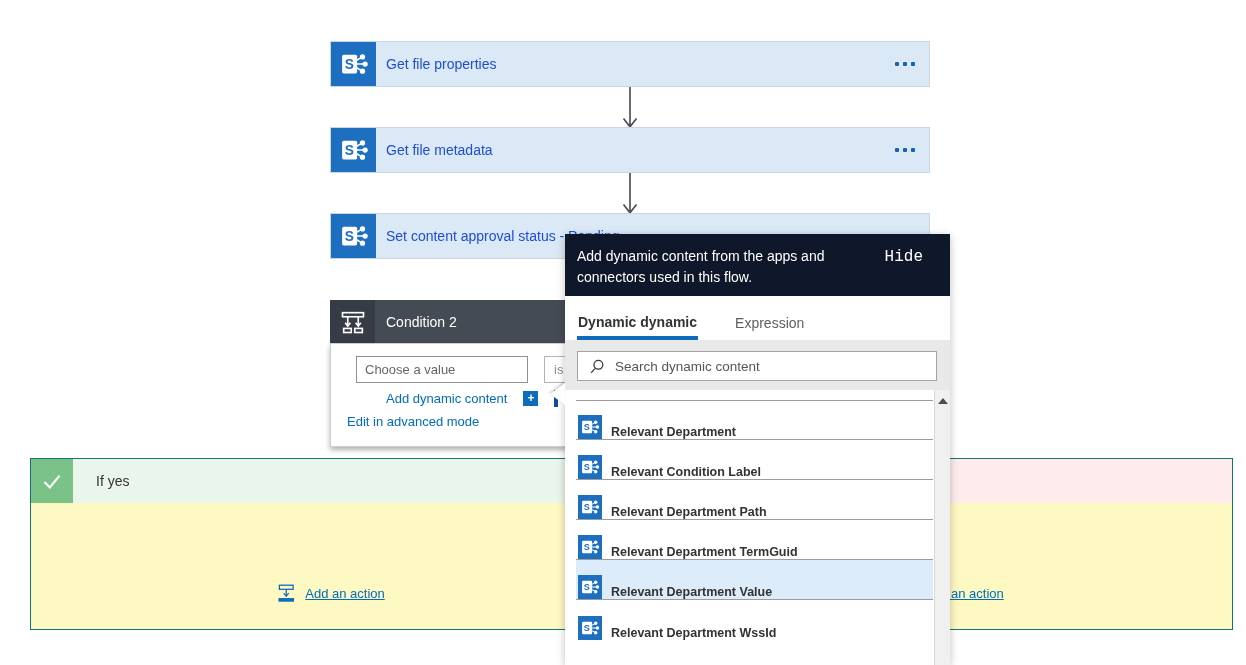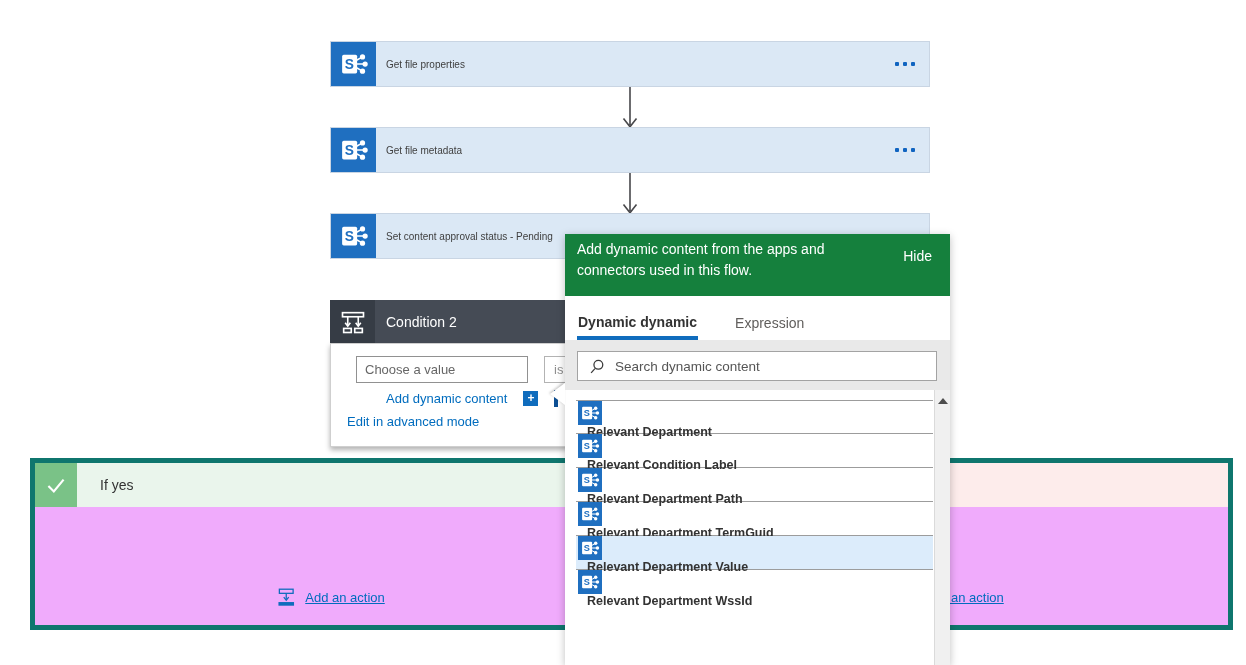--- a/index.html
+++ b/index.html
@@ -5,21 +5,21 @@
   * { box-sizing: border-box; margin: 0; padding: 0; }
   html,body { background:#fff; }
   body { font-family:"Liberation Sans", sans-serif; }
   .stage { position:relative; width:1246px; height:665px; overflow:hidden; background:#fff; }
 
   
   .sp-card { position:absolute; width:600px; height:46px; background:#dbe8f5;
              border:1px solid #c9d5e3; display:flex; align-items:center; z-index:1; cursor:pointer; }
   .sp-card .icon-sq { position:absolute; left:0; top:0; width:45px; height:44px;
              background:#1f6fc0; display:flex; align-items:center; justify-content:center; }
-  .sp-card .title { margin-left:55px; font-size:10px; color:#404040; }
+  .sp-card .title { margin-left:55px; font-size:14px; color:#1d4ed8; }
   .dots { position:absolute; right:14px; top:50%; transform:translateY(-50%);
           display:flex; gap:4px; cursor:pointer; }
   .dots i { width:4px; height:4px; background:#1064c0; border-radius:1px; display:block; }
 
   
   .arrow { position:absolute; z-index:0; }
 
   
   .cond { position:absolute; left:330px; top:300px; width:320px; z-index:2; }
   .cond-head { position:relative; height:43px; background:#454b55; display:flex; align-items:center; cursor:pointer;text-align:center; }
@@ -36,56 +36,56 @@
             border:1px solid #b3b3b3; color:#8f8f8f; font-size:13px; line-height:25px;
             padding-left:9px; cursor:pointer; }
   .adc-row { position:absolute; left:55px; top:46px; display:flex; align-items:center; gap:16px; cursor:pointer; }
   .adc-row .lbl { font-size:13px; color:#006cbe; }
   .plus-sq { width:15px; height:15px; background:#0f6cbd; color:#fff; font-size:12px; line-height:14px;
              text-align:center; font-weight:bold; }
   .plus-bar { width:4px; height:17px; background:#0d4f94; }
   .edit-link { position:absolute; left:16px; top:70px; font-size:13px; color:#006cbe; cursor:pointer; }
 
   
-  .branch { position:absolute; top:458px; height:172px; background:#f0abfc; border:5px solid #0f766e; z-index:1; }
+  .branch { position:absolute; top:458px; height:172px; background:#fef9c3; border:1px solid #0f766e; z-index:1; }
   .branch-head { position:relative; height:44px; display:flex; align-items:center; cursor:pointer; }
   .branch.yes .branch-head { background:#eaf5ec; }
   .branch.no  .branch-head { background:#fdeceb; }
   .check-sq { position:absolute; left:0; top:0; width:42px; height:44px; background:#7ac287;
               display:flex; align-items:center; justify-content:center; }
   .branch-label { margin-left:65px; font-size:14px; color:#333; }
   .add-action { position:absolute; top:123px; left:50%; transform:translateX(-50%);
                 display:flex; align-items:center; gap:8px; cursor:pointer; white-space:nowrap; }
   .add-action .lbl { font-size:13px; color:#006cbe;text-decoration:underline; }
 
   
   .popup { position:absolute; left:565px; top:234px; width:385px; height:431px; background:#fff;
            box-shadow:0 2px 8px rgba(0,0,0,.25); z-index:10; }
   .popup-callout { position:absolute; left:-15px; top:149px; width:0; height:0;
            border-top:11px solid transparent; border-bottom:11px solid transparent;
            border-right:15px solid #fff; filter:drop-shadow(-1px -1px 1px rgba(0,0,0,.2)); }
-  .popup-head { position:relative; height:62px; background:#15803d; color:#fff;
-                padding:5px 14px 0 12px; }
+  .popup-head { position:relative; height:62px; background:#0f172a; color:#fff;
+                padding:12px 14px 0 12px; }
   .popup-head .msg { width:312px; font-size:14px; line-height:21px; }
-  .hide-btn { position:absolute; right:18px; top:14px; font-size:14px; color:#fff; cursor:pointer; }
+  .hide-btn { position:absolute; right:27px; top:14px; font-size:16px; color:#fff; cursor:pointer;font-family:Liberation Mono, monospace; }
   .tabs { position:relative; height:44px; background:#fff; display:flex; align-items:flex-end;
           padding-left:12px; gap:36px; }
   .tab { font-size:14px; padding:0 1px 9px 1px; cursor:pointer; color:#605e5c; }
   .tab.active { color:#333; font-weight:bold; padding-bottom:6px; border-bottom:4px solid #0f6cbd; }
   .search-strip { position:relative; height:50px; background:#e9e9e9; }
   .search-box { position:absolute; left:12px; top:11px; width:360px; height:30px; background:#fff;
                 border:1px solid #a3a3a3; display:flex; align-items:center; }
   .search-box .mag { margin:0 9px 0 11px; display:flex; }
   .search-input { border:none; outline:none; flex:1; font-size:13.5px; color:#14532d; height:26px;
                   font-family:"Liberation Sans",sans-serif; background:transparent; }
   .search-input::placeholder { color:#555; opacity:1; }
   .list { position:absolute; left:0; right:16px; top:156px; bottom:0; overflow:hidden; }
   .rows { margin:10px 1px 0 11px; }
-  .row { position:relative; height:34px; display:flex; align-items:flex-start;
-         border-bottom:1px solid #9c9c9c; cursor:pointer; padding-left:2px;flex-direction:column; }
+  .row { position:relative; height:40px; display:flex; align-items:flex-end;
+         border-bottom:1px solid #9c9c9c; cursor:pointer; padding-left:2px; }
   .row:first-child { border-top:1px solid #9c9c9c; }
   .row:last-child { border-bottom:none; }
   .row.selected { background:#dcecfb; }
   .row .icon-sq { width:24px; height:24px; background:#1f6fc0; display:flex;
                   align-items:center; justify-content:center; flex:0 0 24px; }
   .row .lbl { margin-left:9px; font-size:12.5px; font-weight:bold; color:#333; }
   .vscroll { position:absolute; right:0; top:156px; bottom:0; width:16px; background:#f0f0f0;
              border-left:1px solid #dadada; cursor:pointer; }
   .vscroll .up { position:absolute; left:50%; top:8px; transform:translateX(-50%); width:0; height:0;
              border-left:5px solid transparent; border-right:5px solid transparent;

